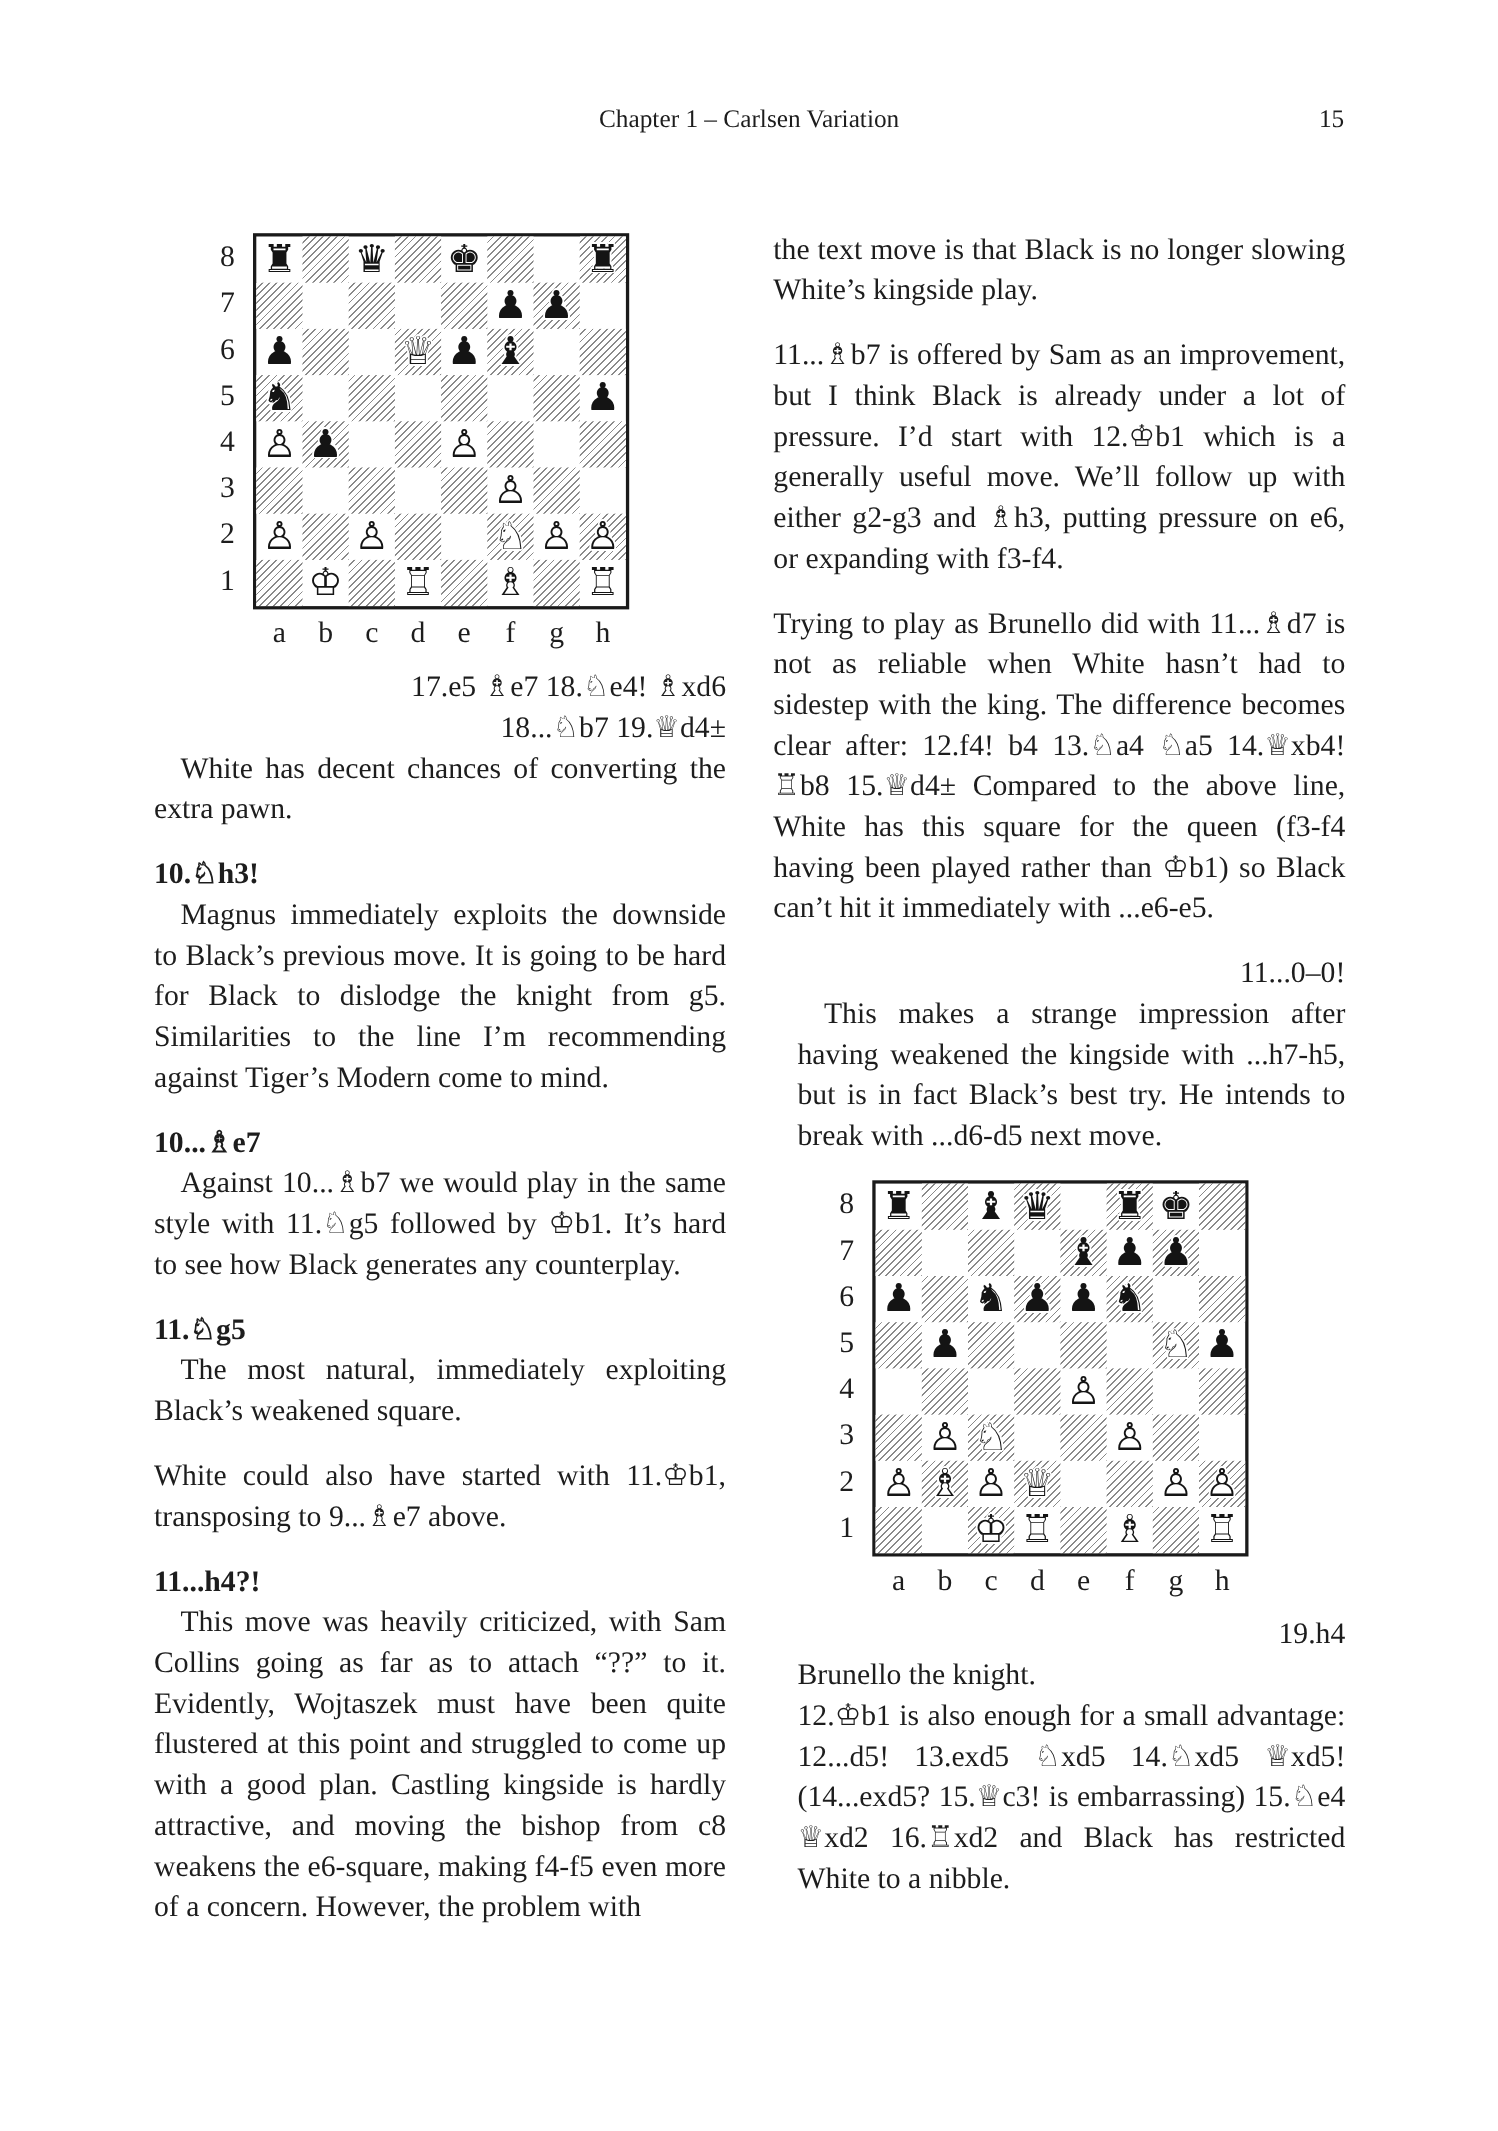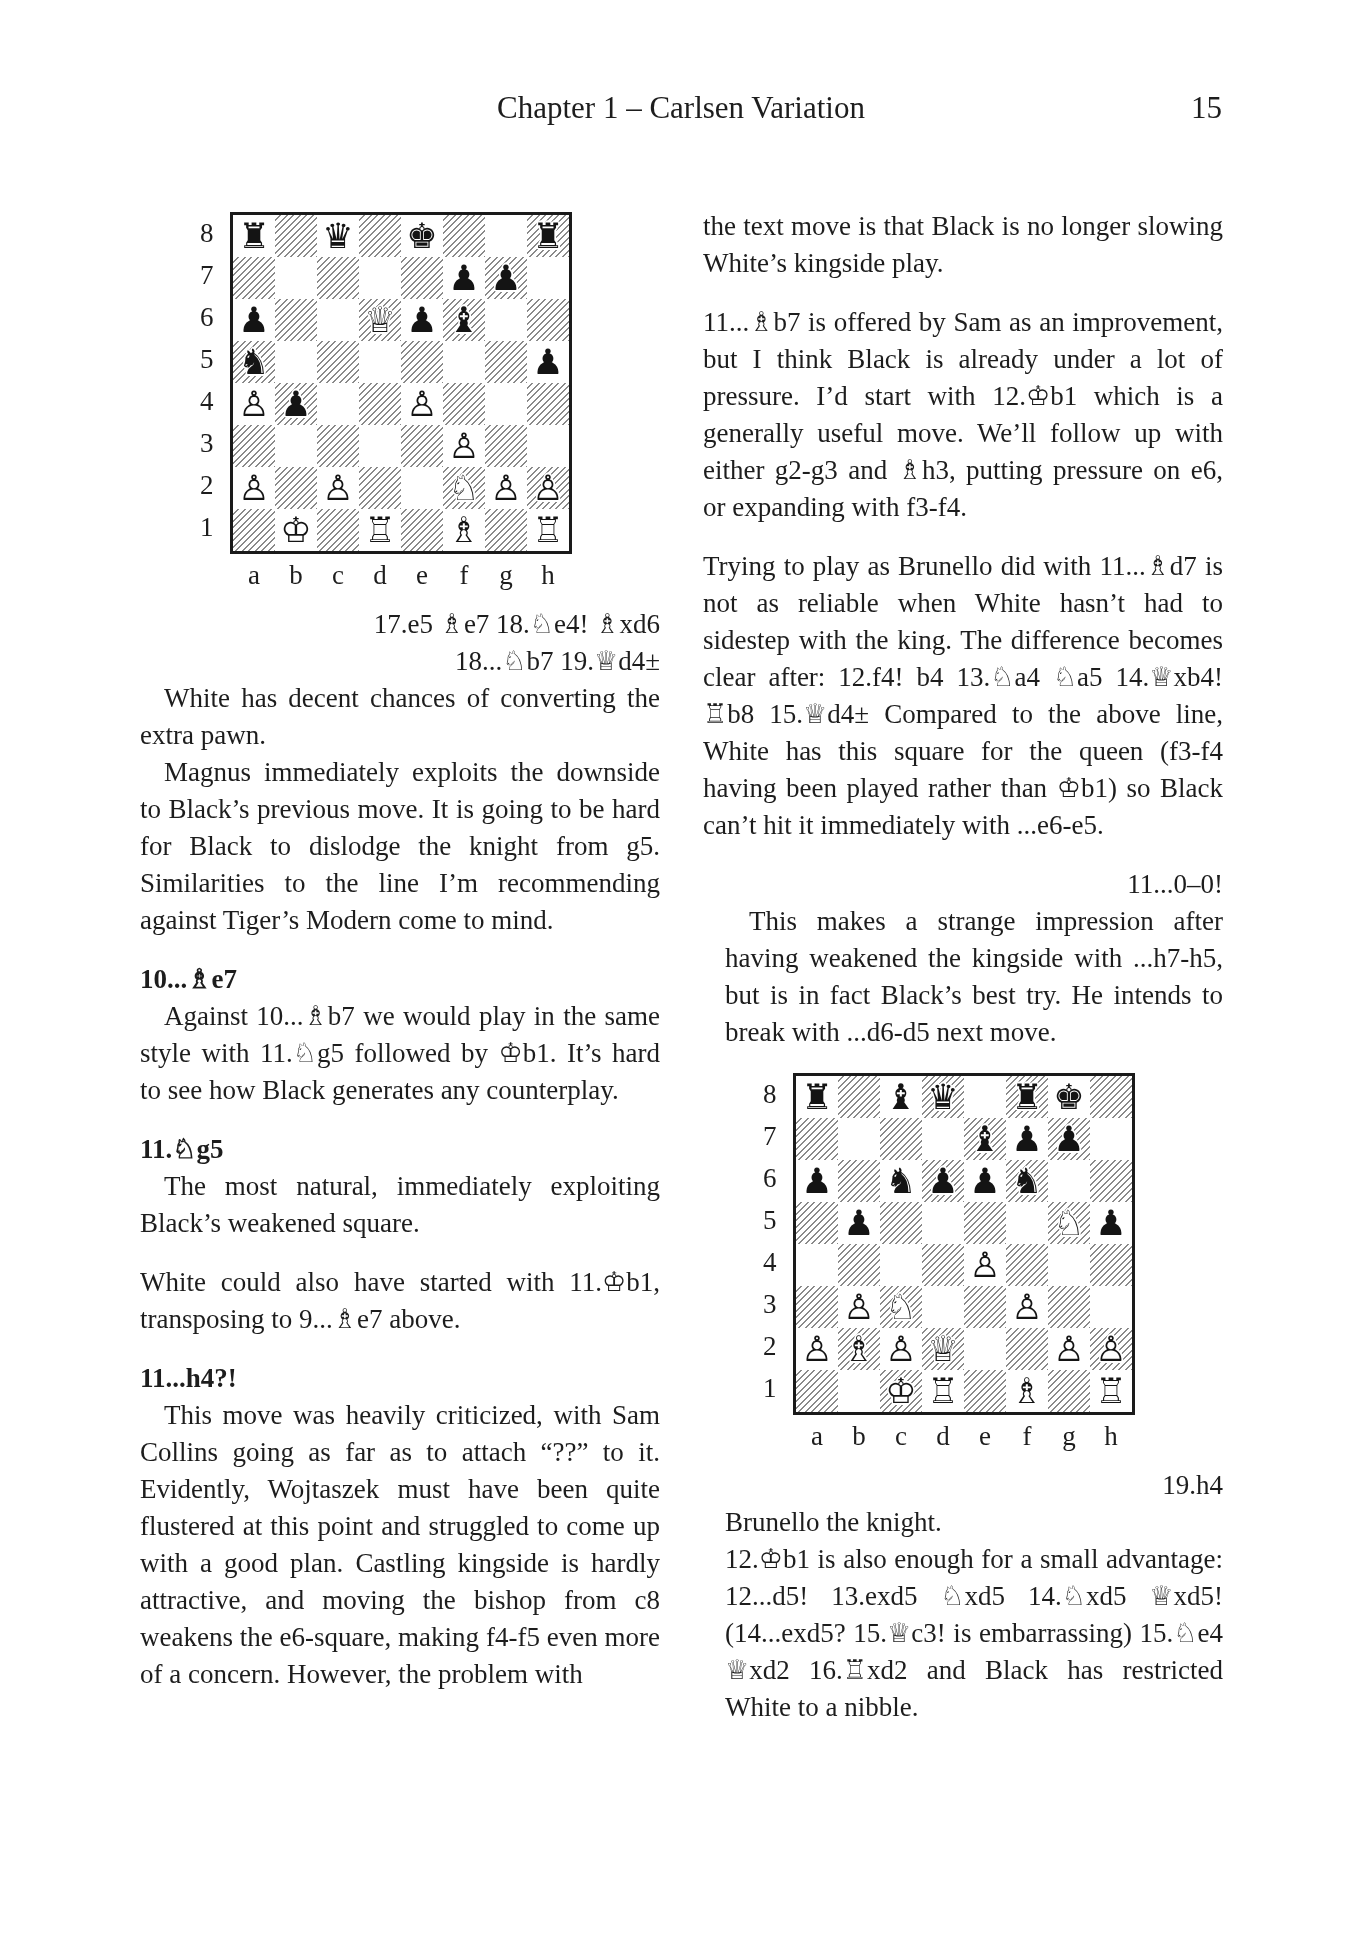--- a/index.html
+++ b/index.html
@@ -9,21 +9,21 @@
     width:1362px;height:1937px;
     margin:0 auto;
     background:#ffffff;
     color:#1d1d1d;
     font-family:"Liberation Serif","DejaVu Serif",serif;
     overflow:hidden;
   }
   
   #running-head{
     position:absolute;left:140px;right:140px;top:90px;
-    height:40px;font-size:31px;line-height:36px;
+    height:40px;font-size:23px;line-height:36px;
   }
   #chapter-title{display:block;text-align:center;}
   #page-number{position:absolute;right:0;top:0;}
   
   .col{
     position:absolute;top:190px;width:520px;
     font-size:27px;line-height:37px;
     text-align:justify;
   }
   #left-col{left:140px;}
@@ -255,20 +255,21 @@
           <div class="file-label">d</div>
           <div class="file-label">e</div>
           <div class="file-label">f</div>
           <div class="file-label">g</div>
           <div class="file-label">h</div>
         </div>
       </div>
       <div class="move-line">17.e5 ♗e7 18.♘e4! ♗xd6</div>
       <div class="move-line indent">18...♘b7 19.♕d4±</div>
       <p class="para first-indent">White has decent chances of converting the extra pawn.</p>
+      <div class="heading gap">10.♘h3!</div>
       <p class="para first-indent">Magnus immediately exploits the downside to Black’s previous move. It is going to be hard for Black to dislodge the knight from g5. Similarities to the line I’m recommending against Tiger’s Modern come to mind.</p>
       <div class="heading gap">10...♗e7</div>
       <p class="para first-indent">Against 10...♗b7 we would play in the same style with 11.♘g5 followed by ♔b1. It’s hard to see how Black generates any counterplay.</p>
       <div class="heading gap">11.♘g5</div>
       <p class="para first-indent">The most natural, immediately exploiting Black’s weakened square.</p>
       <p class="para gap">White could also have started with 11.♔b1, transposing to 9...♗e7 above.</p>
       <div class="heading gap">11...h4?!</div>
       <p class="para first-indent">This move was heavily criticized, with Sam Collins going as far as to attach “??” to it. Evidently, Wojtaszek must have been quite flustered at this point and struggled to come up with a good plan. Castling kingside is hardly attractive, and moving the bishop from c8 weakens the e6-square, making f4-f5 even more of a concern. However, the problem with</p>
     </div>
   <div id="right-col" class="col">

